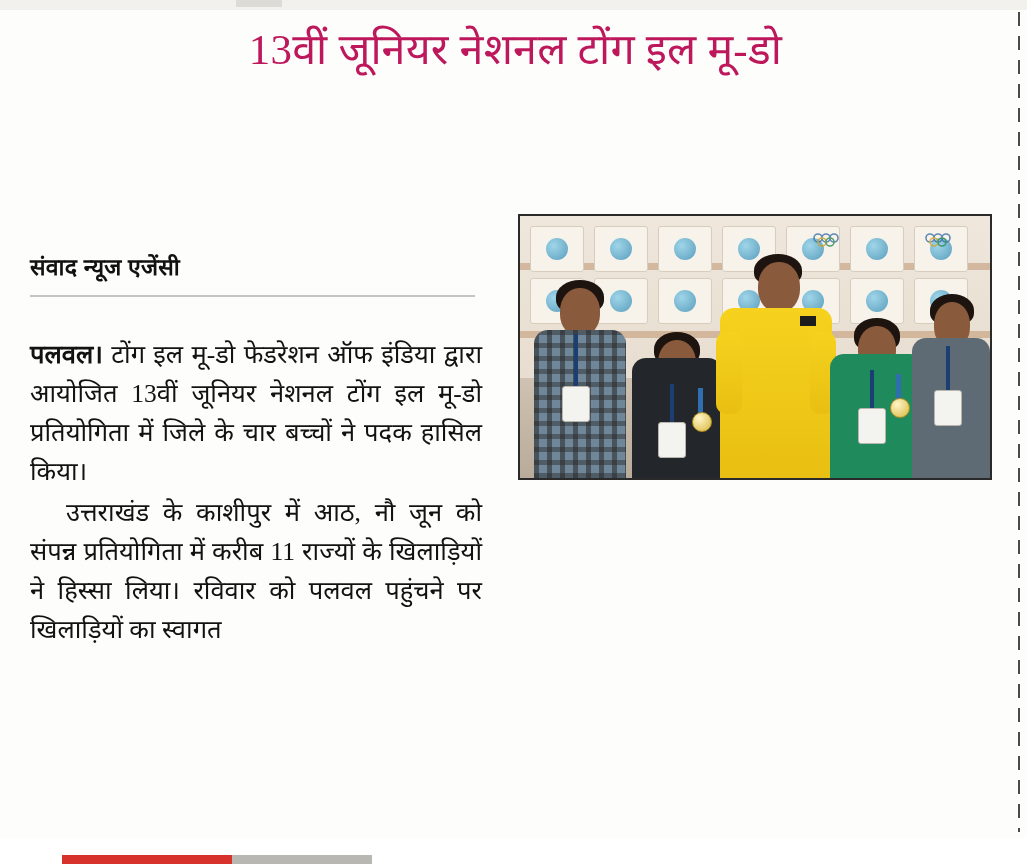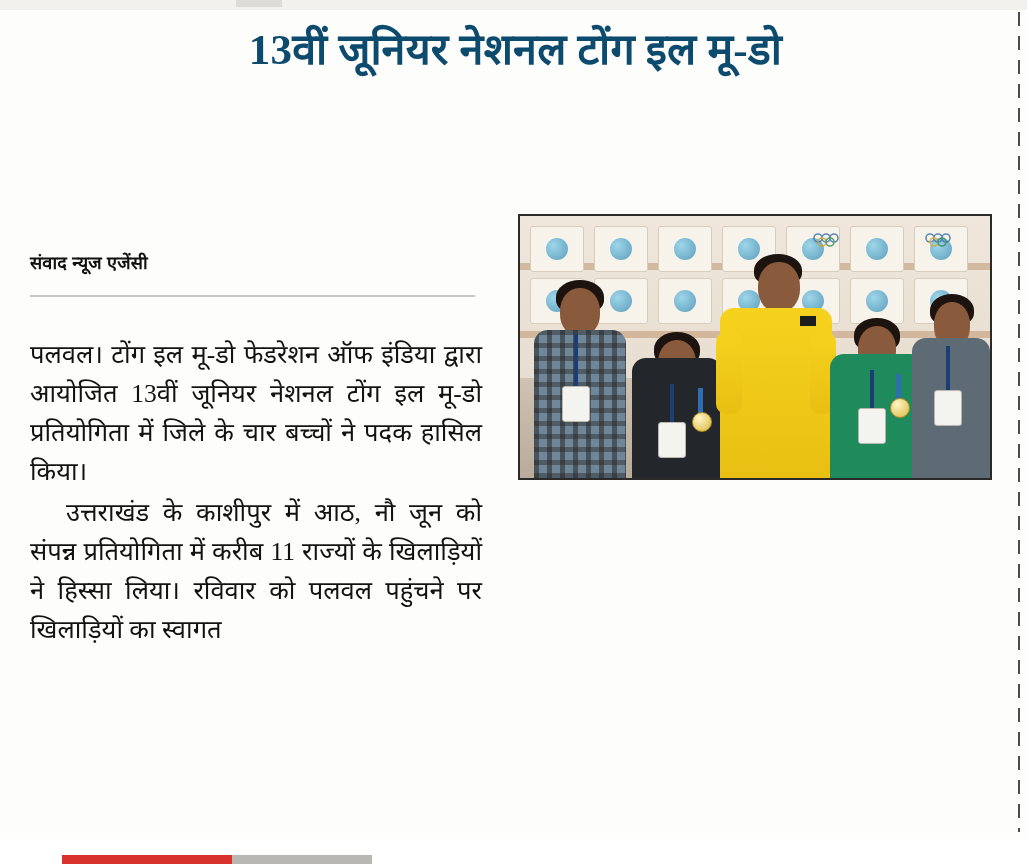--- a/index.html
+++ b/index.html
@@ -67,37 +67,37 @@
   }
 
   
   .headline {
     position: absolute;
     top: 22px;
     left: 28px;
     width: 975px;
     text-align: center;
     font-family: "Liberation Serif", serif;
-    font-weight: 700;
+    font-weight: 400;
     font-size: 43px;
     line-height: 1.28;
     letter-spacing: .2px;
-    color: #0c4a6e;
+    color: #be185d;
   }
   .headline .hl-line { display: block; white-space: nowrap; }
 
   
   .byline {
     position: absolute;
     top: 250px;
     left: 30px;
     width: 440px;
     font-family: "Liberation Sans", sans-serif;
     font-weight: 700;
-    font-size: 18px;
+    font-size: 23px;
     color: #111111;
     letter-spacing: .2px;
   }
   .byline-rule {
     position: absolute;
     top: 295px;
     left: 30px;
     width: 445px;
     height: 2px;
     background: #c6c5c1;
@@ -119,21 +119,21 @@
     width: 452px;
   }
   .col-right-lower {
     top: 490px;
     left: 508px;
     width: 478px;
   }
   .para { margin: 0 0 0 0; }
   .para + .para { margin-top: 2px; }
   .indent { text-indent: 36px; }
-  .lead { font-weight: 400; }
+  .lead { font-weight: 700; }
 
   
   .photo {
     position: absolute;
     top: 214px;
     left: 518px;
     width: 470px;
     height: 262px;
     border: 2px solid #2a2a2a;
     overflow: hidden;

